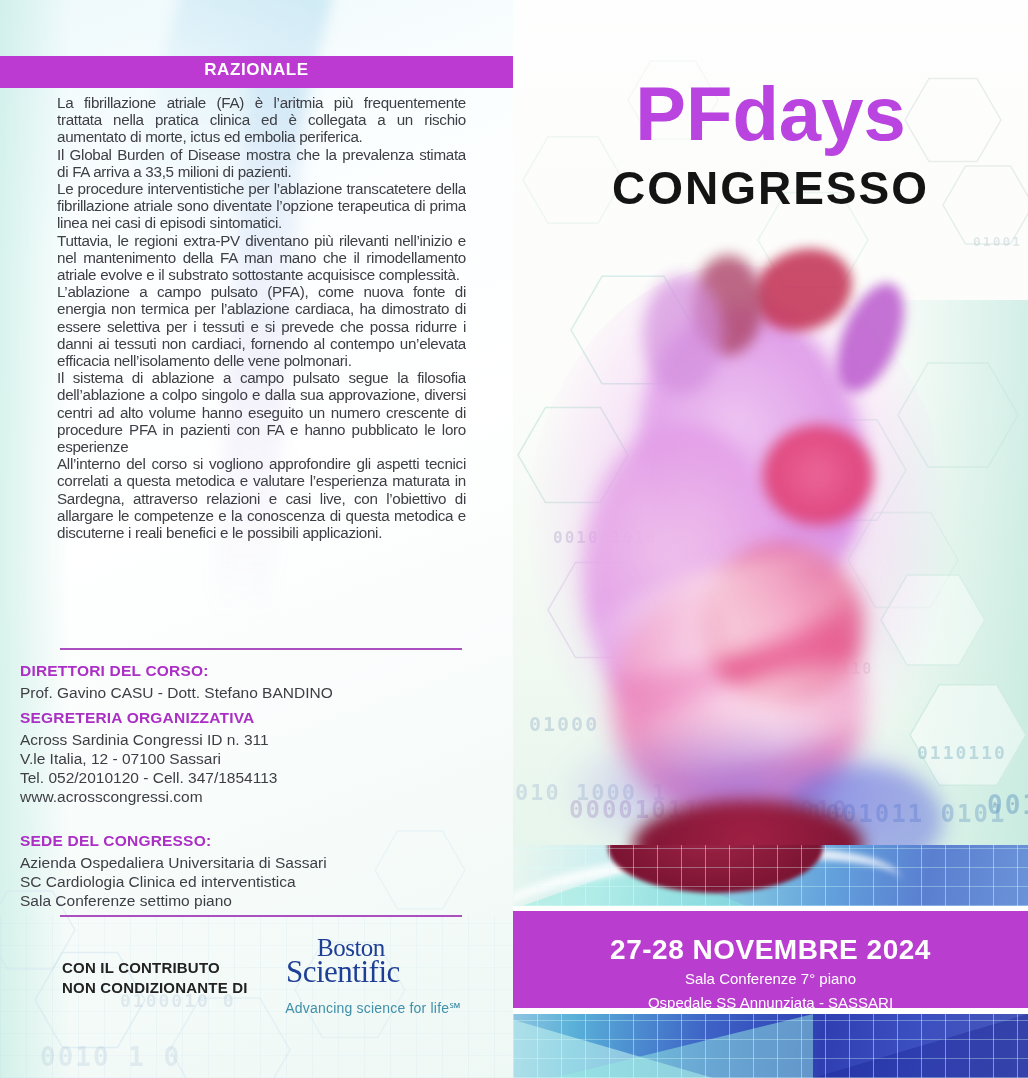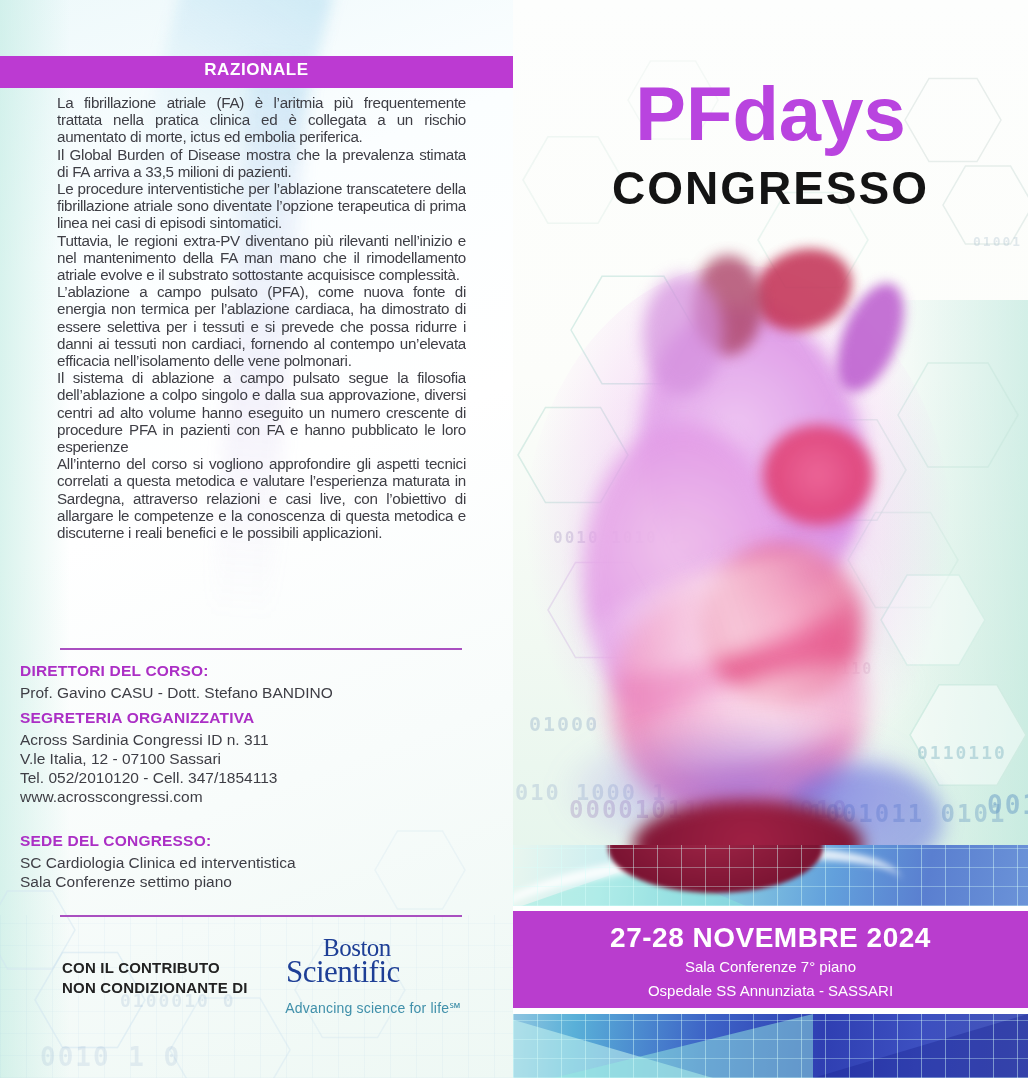--- a/index.html
+++ b/index.html
@@ -36,21 +36,21 @@
   .section{position:absolute;left:0;width:513px;text-align:left;z-index:2;color:#3e3e45;margin-left:20px;}
   .sec-title{color:#ab2fc5;font-weight:bold;font-size:15.5px;letter-spacing:.2px;margin-bottom:3px;}
   .sec-line{font-size:15.5px;line-height:19px;}
   .section-directors{top:662px;} .section-secretariat{top:709px;} .section-venue{top:832px;}
 
   .contribution{position:absolute;left:62px;top:958px;z-index:2;color:#222;
     font-weight:bold;font-size:15px;line-height:20px;letter-spacing:.2px;}
 
   .bs-logo{position:absolute;left:278px;top:934px;width:190px;height:88px;z-index:2;
     font-family:"Liberation Serif",serif;color:#1e3f96;}
-  .bs-word1{position:absolute;left:39px;top:0px;font-size:25px;letter-spacing:-.5px;margin-left:6px;}
+  .bs-word1{position:absolute;left:39px;top:0px;font-size:25px;letter-spacing:-.5px;}
   .bs-word2{position:absolute;left:8px;top:20px;font-size:31px;letter-spacing:-.5px;}
   .bs-tagline{position:absolute;left:0;top:64px;width:190px;text-align:center;
     font-family:"Liberation Sans",sans-serif;font-size:14px;color:#4090aa;letter-spacing:.2px;}
 
   
   .panel-right{position:absolute;left:513px;top:0;width:515px;height:1078px;overflow:hidden;
     background:linear-gradient(180deg,#fdfefd 0%,#fcfdfa 35%,#f1f9f2 60%,#e5f5ec 82%,#def2e9 100%);}
   .right-teal-edge{position:absolute;right:0;top:300px;width:150px;height:600px;
     background:linear-gradient(270deg,rgba(170,225,212,.5),rgba(170,225,212,0));}
   .title-block{position:absolute;left:0;top:66px;width:515px;text-align:center;z-index:4;}
@@ -78,21 +78,21 @@
   .tri-b{position:absolute;left:-20px;top:0;width:220px;height:64px;background:rgba(200,245,240,.55);
     clip-path:polygon(0 0,100% 100%,0 100%);}
   .tri-c{position:absolute;left:300px;top:0;width:215px;height:64px;background:rgba(28,38,148,.4);
     clip-path:polygon(100% 0,100% 100%,0 100%);}
 
   .white-gap{position:absolute;left:0;width:515px;background:#fff;z-index:6;}
   .gap1{top:906px;height:5px;} .gap2{top:1008px;height:6px;}
 
   .event-bar{position:absolute;left:0;top:911px;width:515px;height:97px;background:#b93dce;z-index:6;
     text-align:center;color:#fff;}
-  .event-date{font-size:28px;font-weight:bold;letter-spacing:.5px;margin-top:10px;line-height:34px;}
+  .event-date{font-size:28px;font-weight:bold;letter-spacing:.5px;margin-top:22px;line-height:34px;}
   .event-line{font-size:15px;line-height:24px;}
 </style>
 </head>
 <body>
 
 <div class="page">
 
   <div class="panel-left">
     <div class="left-teal-edge"></div>
     <div class="figure-streak"></div>
@@ -140,20 +140,21 @@
           <div class="sec-line">Across Sardinia Congressi ID n. 311</div>
           <div class="sec-line">V.le Italia, 12 - 07100 Sassari</div>
           <div class="sec-line">Tel. 052/2010120 - Cell. 347/1854113</div>
           <div class="sec-line">www.acrosscongressi.com</div>
         </div>
     </div>
 
     <div class="section section-venue">
       <div class="sec-title">SEDE DEL CONGRESSO:</div>
       <div class="sec-lines">
+          <div class="sec-line">Azienda Ospedaliera Universitaria di Sassari</div>
           <div class="sec-line">SC Cardiologia Clinica ed interventistica</div>
           <div class="sec-line">Sala Conferenze settimo piano</div>
         </div>
     </div>
 
     <div class="sep sep2"></div>
 
     <div class="contribution">
       <div>CON IL CONTRIBUTO</div>
       <div>NON CONDIZIONANTE DI</div>

